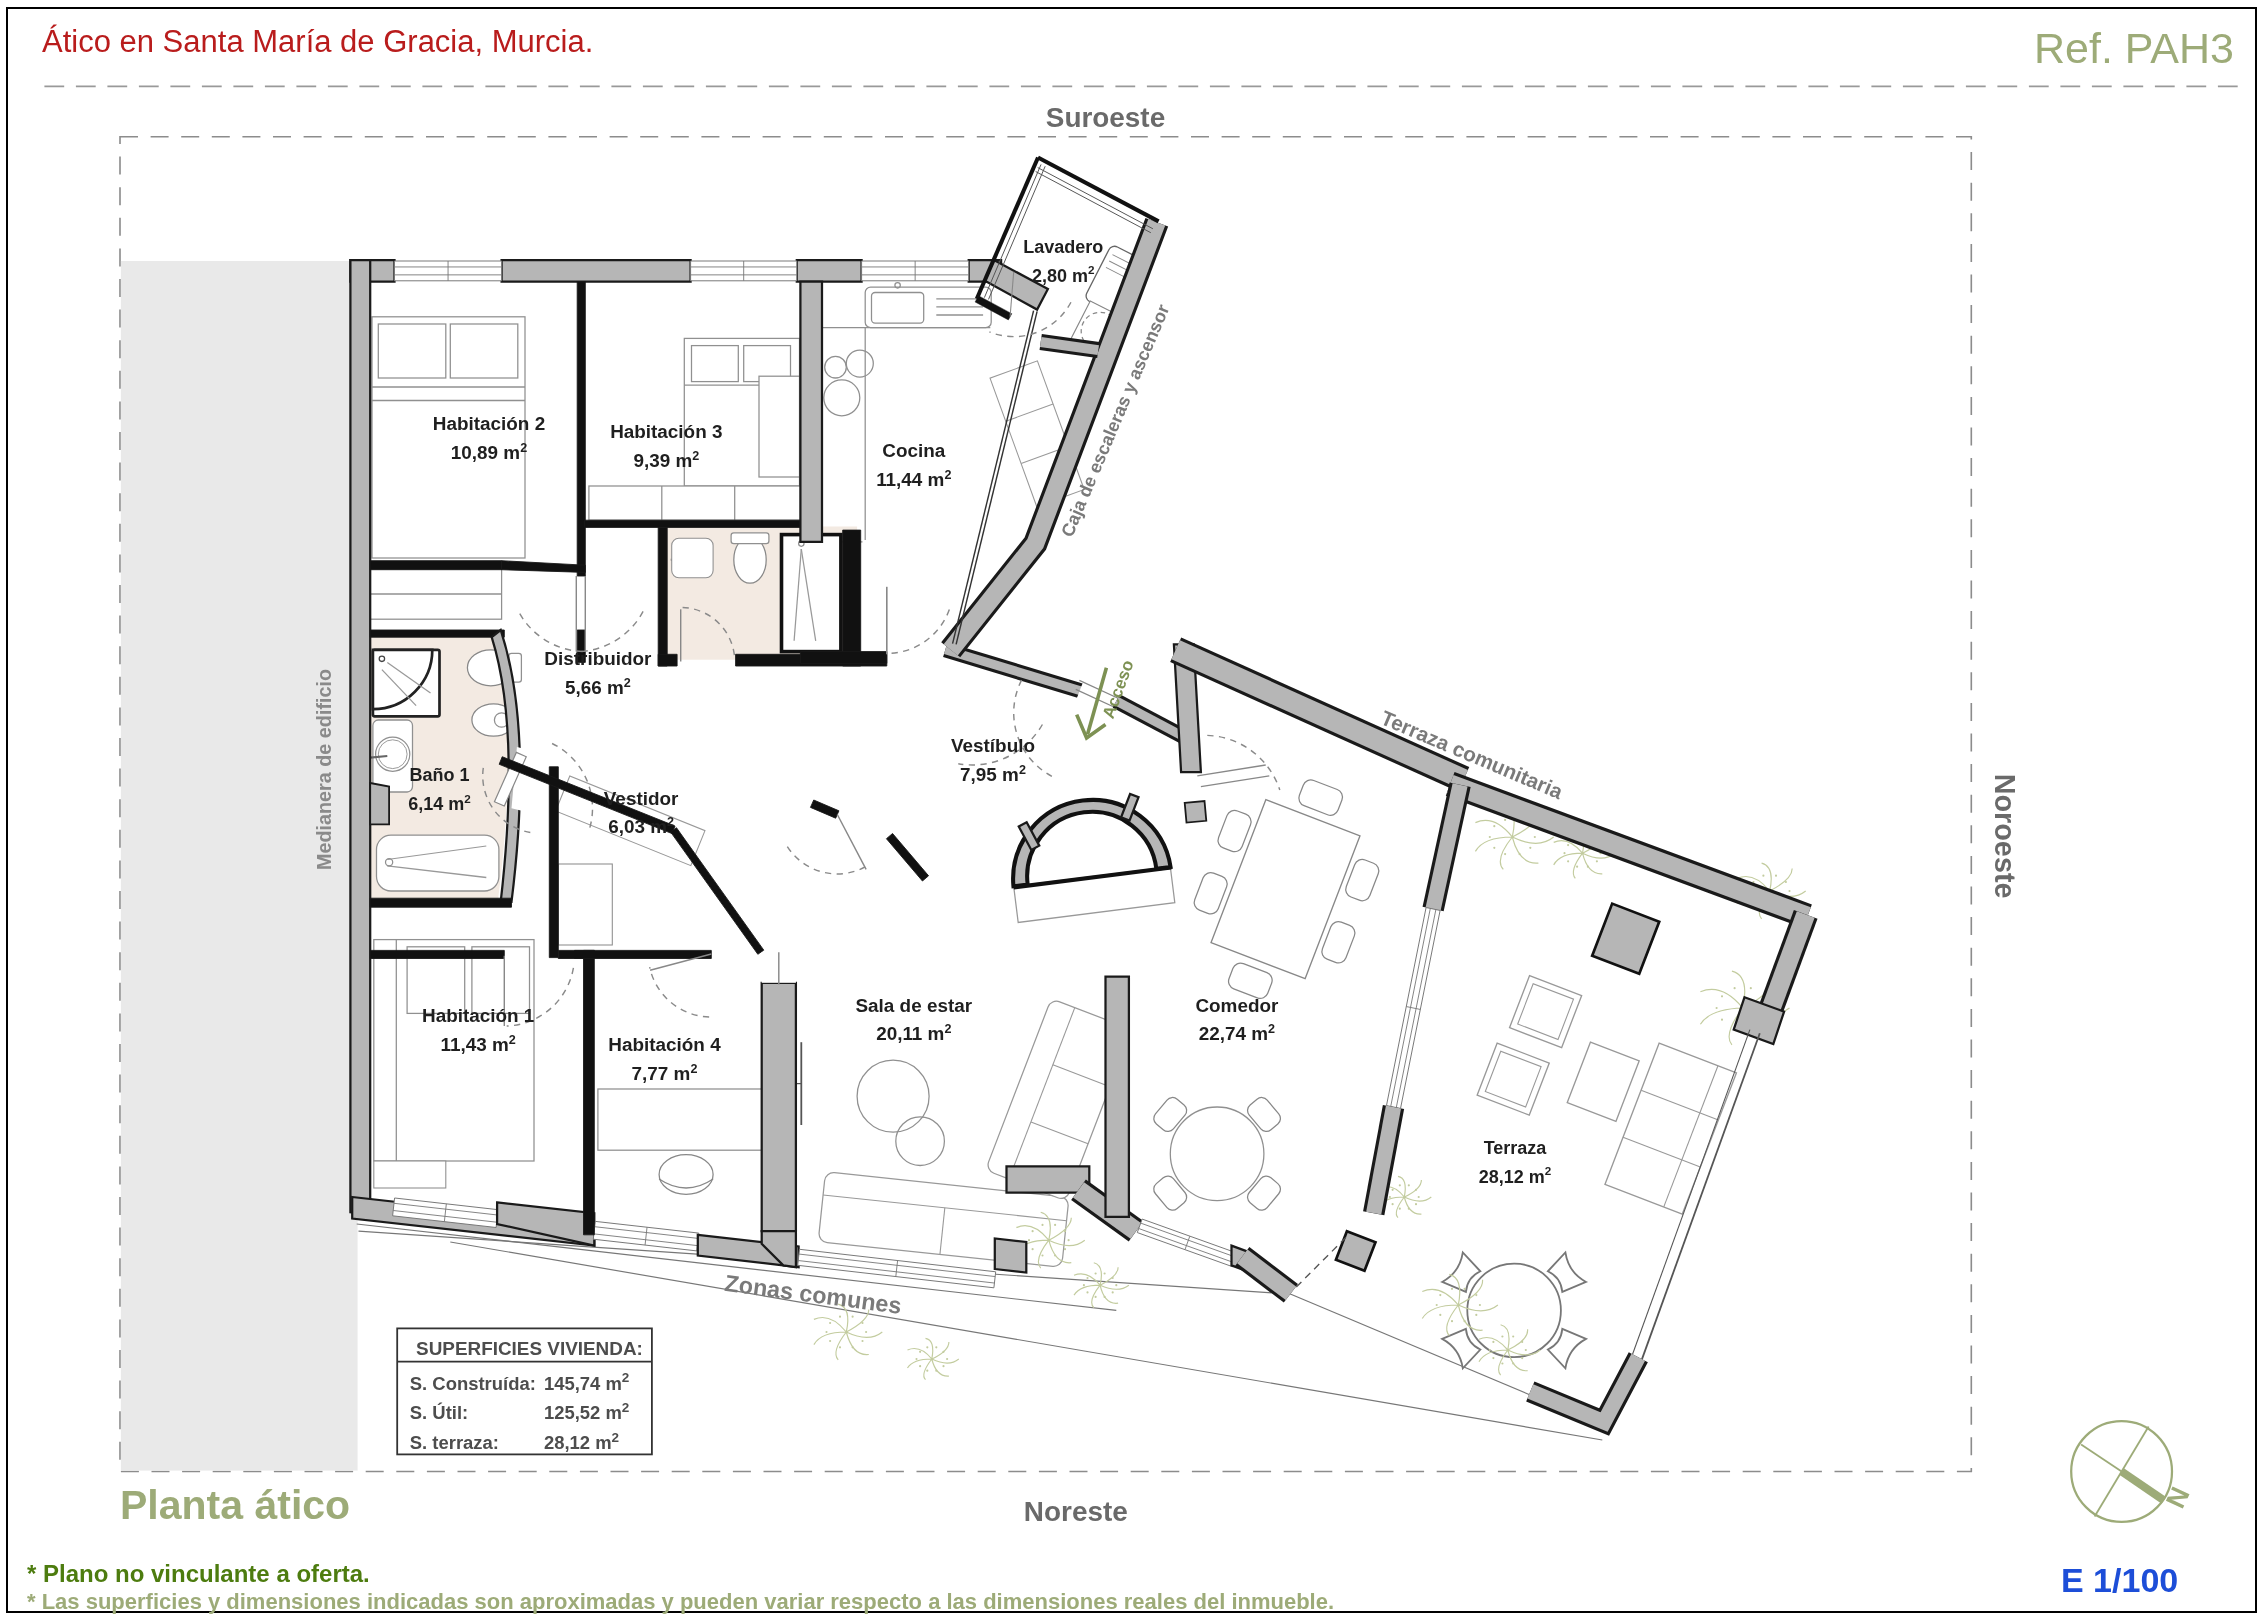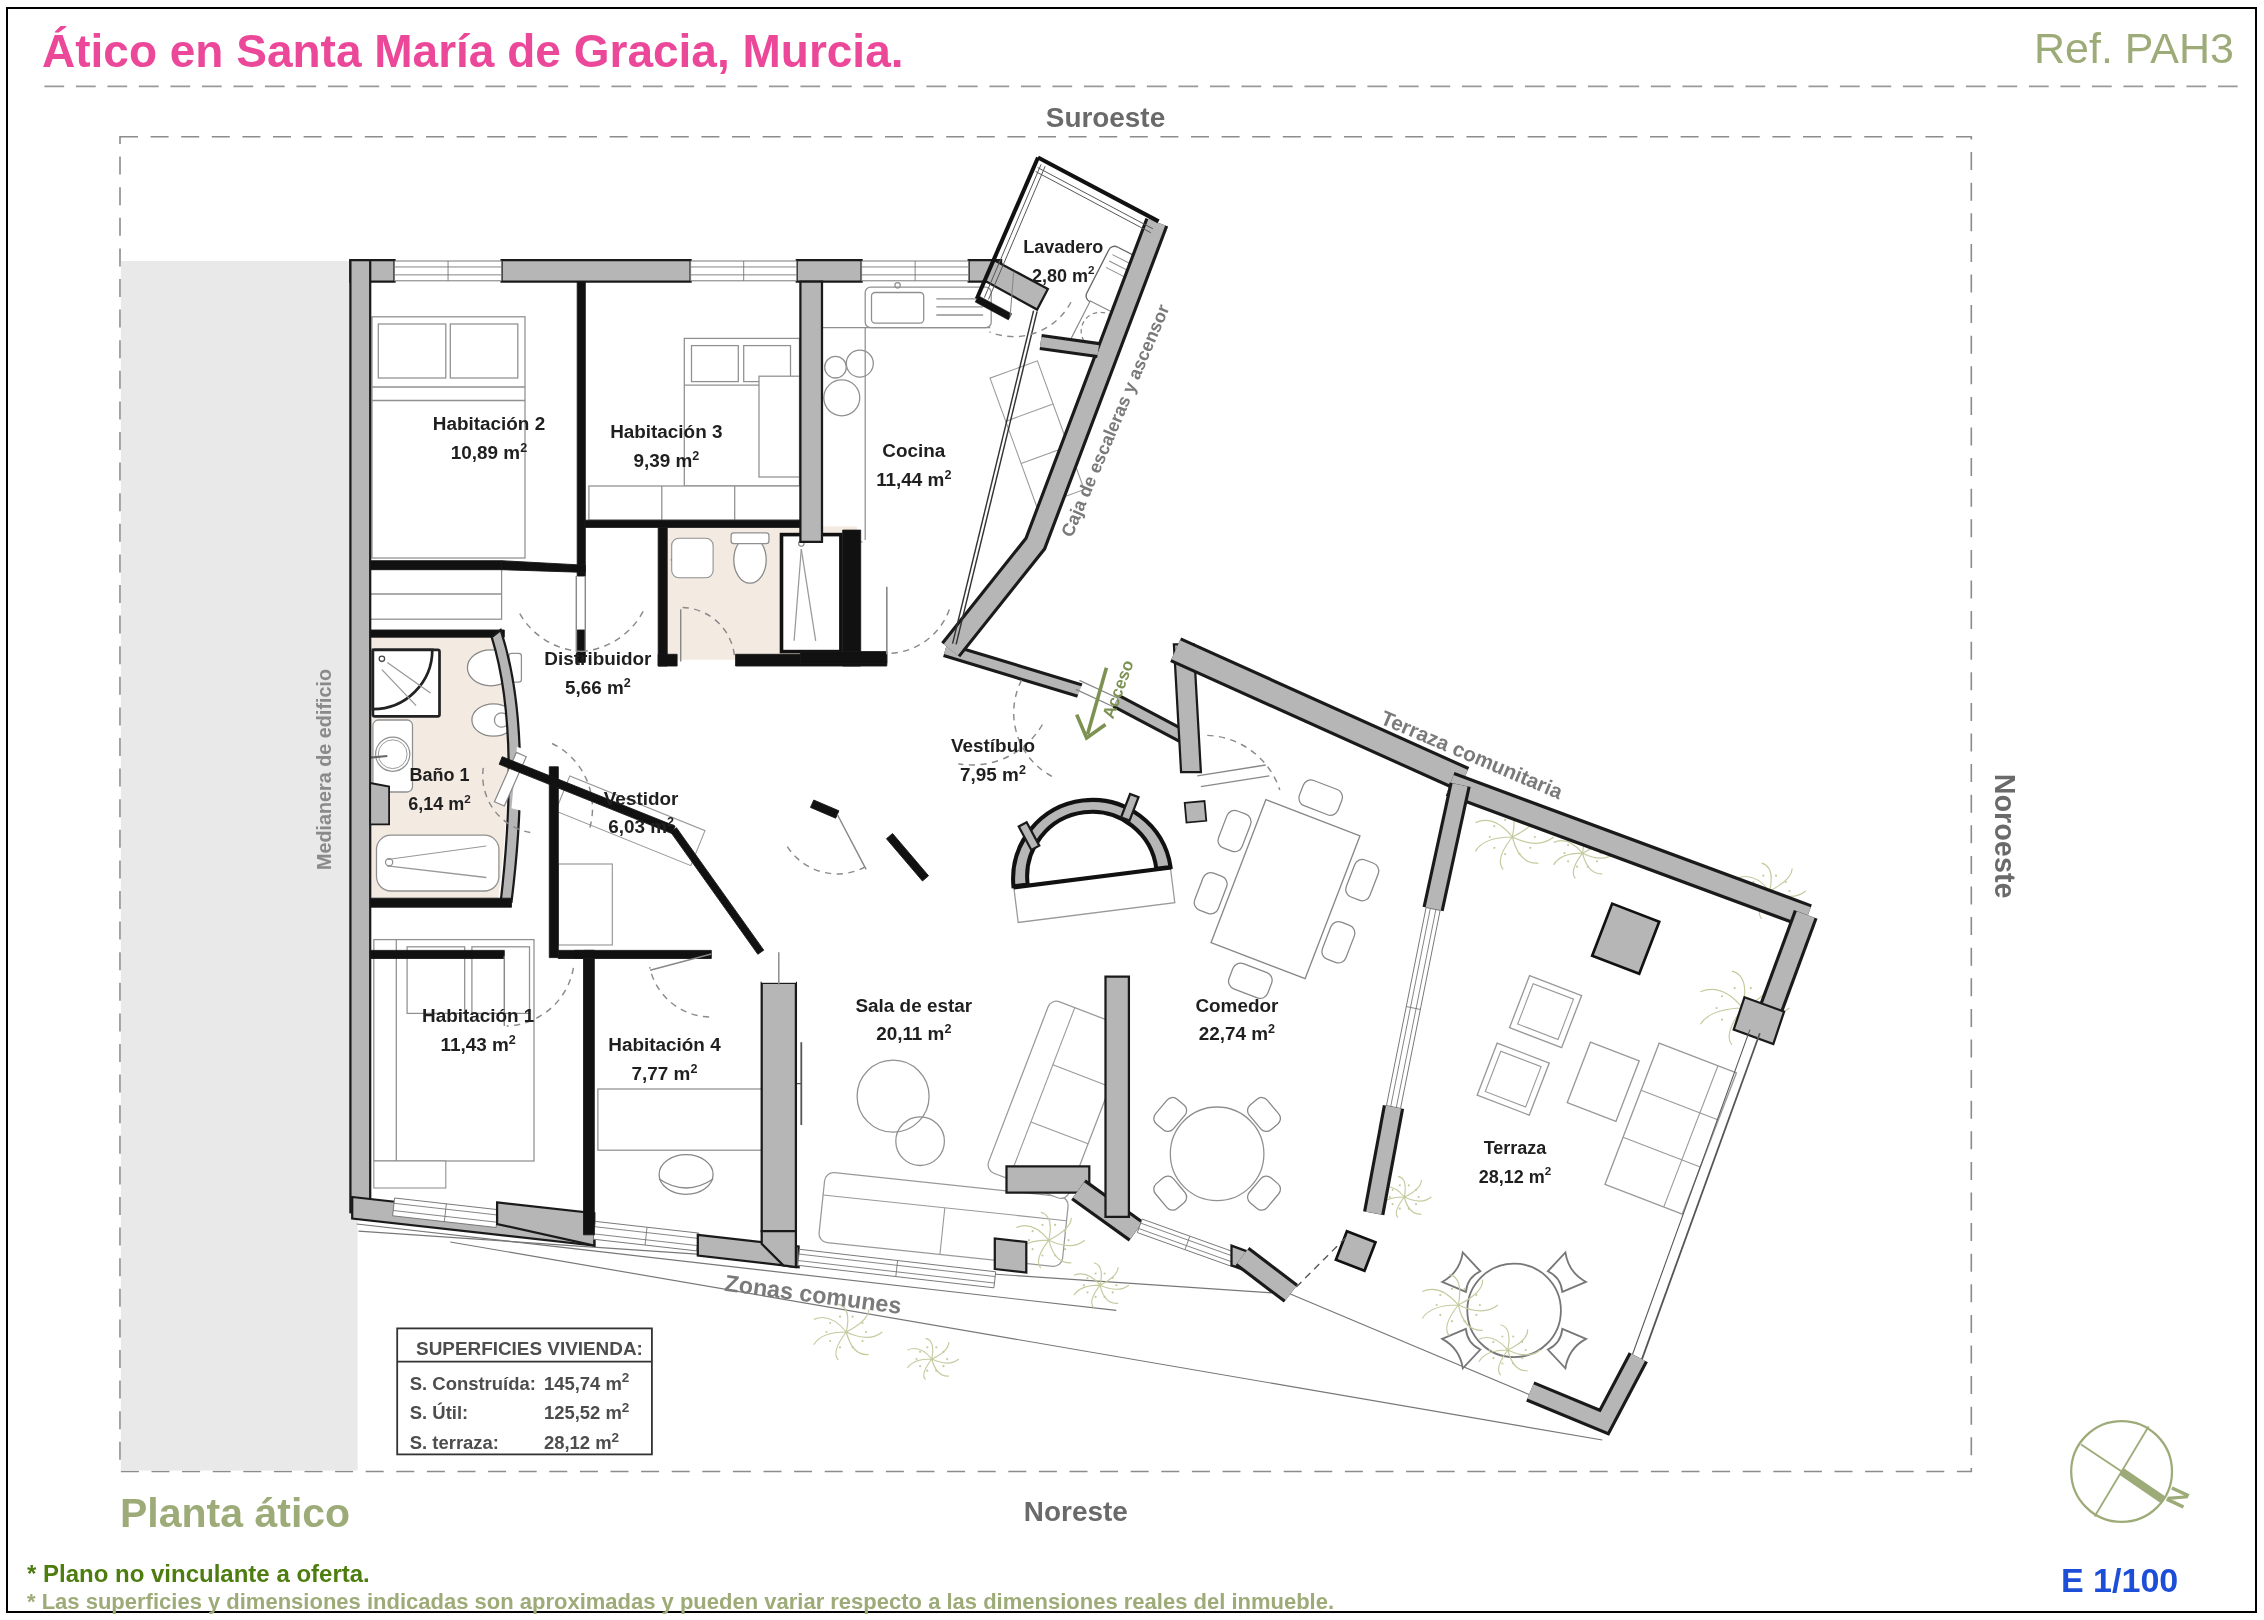--- a/index.html
+++ b/index.html
@@ -1,20 +1,20 @@
 <!DOCTYPE html>
 <html style="font-size:14.4px"><head><meta charset="utf-8">
 <style>
   html,body{margin:0;padding:0;background:#fff;width:2265px;height:1620px;overflow:hidden;}
   .frame{position:absolute;left:6.3px;top:7.2px;width:2247px;height:1602px;border:2.7px solid #000;}
   .t{font-family:"Liberation Sans",sans-serif;position:absolute;white-space:nowrap;}
 </style></head>
 <body>
 <div class="frame"></div>
-<div class="t" style="left:42px;top:24px;font-size:46px;font-weight:bold;color:#ec4899;">Ático en Santa María de Gracia, Murcia.</div>
+<div class="t" style="left:42px;top:24px;font-size:31px;font-weight:normal;color:#b91c1c;">Ático en Santa María de Gracia, Murcia.</div>
 <div class="t" style="right:30px;top:24px;font-size:43px;font-weight:normal;color:#9dab78;">Ref. PAH3</div>
 <svg width="2265" height="1620" viewBox="0 0 2516 1800" style="position:absolute;left:0;top:0;">
 <line x1="49" y1="96" x2="2488" y2="96" stroke="#999" stroke-width="2" stroke-dasharray="22 13"></line>
 <rect x="133" y="152" width="2057" height="1483" fill="none" stroke="#8c8c8c" stroke-width="1.8" stroke-dasharray="20 14"></rect>
 <rect x="134" y="290" width="263" height="1344" fill="#e9e9e9" stroke="none"></rect>
 <path d="M 411 706 L 548 706 Q 577 810 553 1000 L 411 1000 Z" fill="#f3eae2" stroke="none"></path>
 <rect x="737.0" y="585.0" width="215.0" height="148.0" fill="#f3eae2" stroke="none" stroke-width="0"></rect>
 <line x1="396.0" y1="1360.0" x2="1240.0" y2="1456.0" stroke="#777" stroke-width="1.3"></line>
 <line x1="398.0" y1="1368.0" x2="1434.0" y2="1438.0" stroke="#777" stroke-width="1.3"></line>
 <line x1="1434.0" y1="1438.0" x2="1700.0" y2="1550.0" stroke="#777" stroke-width="1.3"></line>
@@ -497,17 +497,17 @@
       <text x="604" y="1610" font-size="20.5">28,12 m<tspan font-size="15" dy="-8">2</tspan></text>
 </g>
 
 <g font-family="Liberation Sans, sans-serif" font-weight="bold" fill="#6a6a6a" font-size="31">
 <text x="1228" y="141" text-anchor="middle">Suroeste</text>
 <text x="1195" y="1690" text-anchor="middle">Noreste</text>
 <text x="2216" y="929" text-anchor="middle" font-size="32" transform="rotate(90 2216 929)">Noroeste</text>
 <text x="367" y="855" text-anchor="middle" transform="rotate(-90 367 855)" fill="#8a8a8a" font-size="22">Medianera de edificio</text>
 </g>
 </svg>
-<div class="t" style="left:120px;top:1482px;font-size:41px;font-weight:bold;color:#9dab78;margin-top:8px;">Planta ático</div>
+<div class="t" style="left:120px;top:1482px;font-size:41px;font-weight:bold;color:#9dab78;">Planta ático</div>
 <div class="t" style="left:27px;top:1560px;font-size:24px;font-weight:bold;color:#4d7c0f;">* Plano no vinculante a oferta.</div>
 <div class="t" style="left:27px;top:1589px;font-size:22px;font-weight:bold;color:#9dab78;">* Las superficies y dimensiones indicadas son aproximadas y pueden variar respecto a las dimensiones reales del inmueble.</div>
 <div class="t" style="left:2061px;top:1561px;font-size:34px;font-weight:bold;color:#1d4ed8;">E 1/100</div>
 
 
 </body></html>

